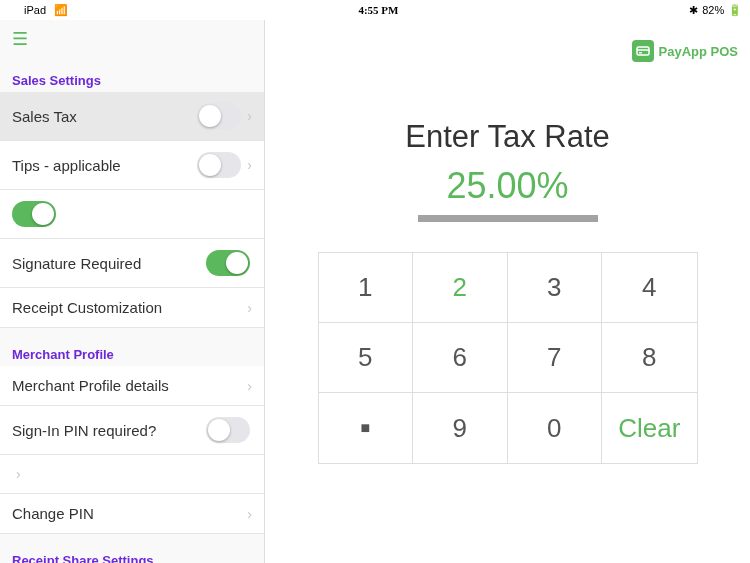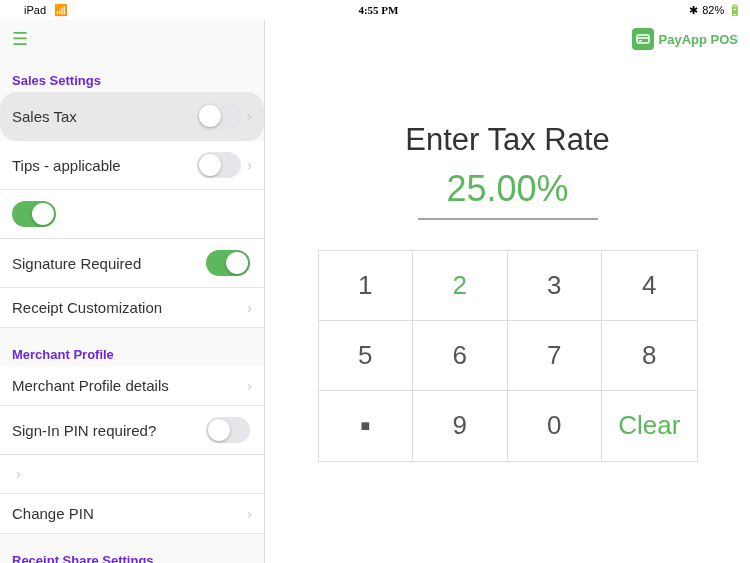--- a/index.html
+++ b/index.html
@@ -70,21 +70,20 @@
       align-items: center;
       padding: 11px 12px;
       background: #fff;
       border-bottom: 1px solid #e5e5e5;
       font-size: 15px;
       color: #333;
       position: relative;
     }
     .sidebar-item.selected {
       background: #e8e8e8;
-      border-radius: 17px;
     }
     .sidebar-item-label {
       flex: 1;
     }
     .chevron-icon {
       color: #c7c7cc;
       font-size: 14px;
       margin-left: 4px;
     }
 
@@ -124,21 +123,21 @@
       flex-direction: column;
       align-items: center;
       justify-content: center;
       padding: 20px;
       position: relative;
     }
 
     
     .payapp-logo {
       position: absolute;
-      top: 8px;
+      top: 20px;
       right: 12px;
       display: flex;
       align-items: center;
       gap: 5px;
       font-size: 13px;
       color: #5cb85c;
       font-weight: 600;
     }
     .logo-icon {
       width: 22px;
@@ -157,21 +156,21 @@
       font-size: 31px;
       color: #333;
       font-weight: 300;
       margin-bottom: 10px;
     }
 
     .tax-value {
       font-size: 36px;
       color: #5cb85c;
       font-weight: 300;
-      border-bottom: 2px solid #a3a3a3;
+      border-bottom: 7px solid #a3a3a3;
       padding-bottom: 8px;
       margin-bottom: 30px;
       min-width: 180px;
       text-align: center;
     }
 
     
     .numpad {
       display: grid;
       grid-template-columns: repeat(4, 1fr);

